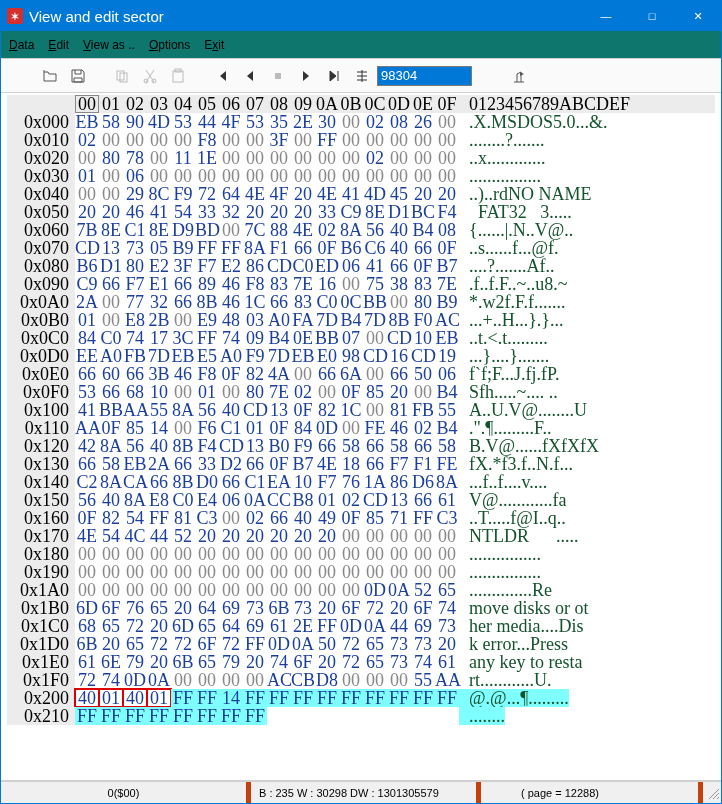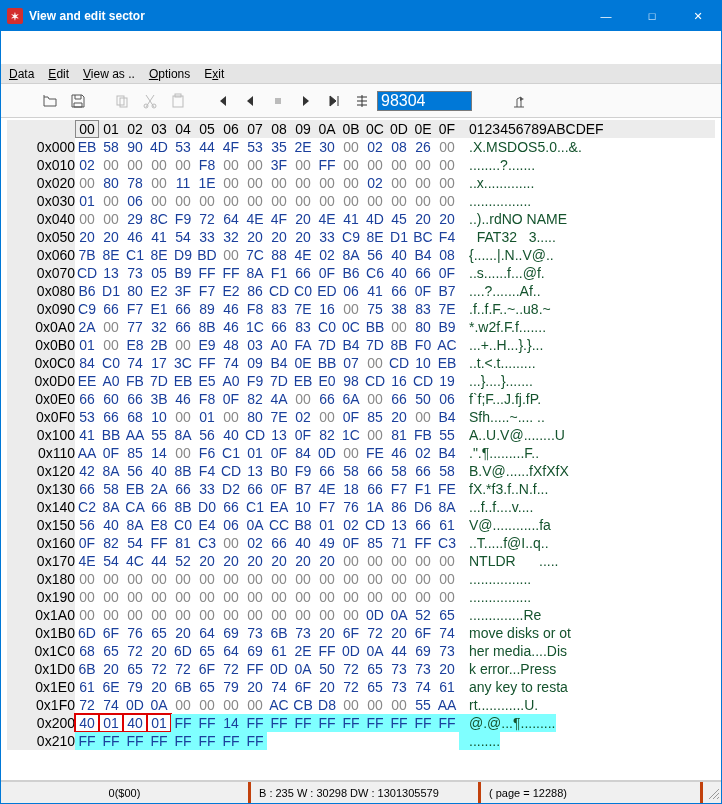--- a/index.html
+++ b/index.html
@@ -26,37 +26,36 @@
   }
   .titlebar .appicon {
     width: 16px; height: 16px;
     background: #d32f2f;
     display: inline-flex;
     align-items: center; justify-content: center;
     color: #fff; font-size: 10px; font-weight: bold;
     margin-right: 6px;
     border-radius: 2px;
   }
-  .titlebar .title { flex: 1; font-size: 12px; font-weight: bold; }
+  .titlebar .title { flex: 1; font-size: 15px; }
   .titlebar .wbtn {
     width: 46px; height: 30px;
     display: inline-flex; align-items:center; justify-content:center;
     color:#fff; font-size:11px;
   }
 
   
   .menubar {
     display:flex;
     gap: 14px;
     padding: 2px 8px;
     border-bottom: 1px solid #d0d0d0;
-    background: #e5e5e5;
-    height: 20px;
+    background: #0f766e;
+    height: 28px;
     align-items: center;
-    margin-top: 33px;
   }
   .menubar span { cursor: default; }
   .menubar span u { text-decoration: underline; }
 
   
   .toolbar {
     display:flex;
     align-items:center;
     height: 34px;
     padding: 2px 4px;
@@ -70,47 +69,48 @@
     display:inline-flex; align-items:center; justify-content:center;
     border: 1px solid transparent;
     color: #333;
   }
   .toolbar .tbtn.disabled { color: #bbb; }
   .toolbar .tbtn svg { width:16px; height:16px; }
   .toolbar input.sector {
     width: 95px; height: 20px;
     border: 1px solid #7a7a7a;
     padding: 0 3px;
-    font-size: 16px;
+    font-size: 13px;
     color: #fff;
     background: #0078d7;
   }
 
   
   .hexwrap {
     flex: 1;
     overflow: auto;
     position: relative;
     border-bottom: 1px solid #d0d0d0;
   }
   .hexgrid {
-    font-family: Liberation Sans, sans-serif;
-    font-size: 14px;
+    font-family: Liberation Serif, serif;
+    font-size: 18px;
     line-height: 18px;
     white-space: pre;
     padding: 2px 6px 6px 6px;
   }
   .hexhdr {
     color: #000;
     background: #ececec;
   }
   .offset {
     display:inline-block;
     width: 68px;
     text-align: right;
+    padding-right: 6px;
     color: #000;
     background: #ececec;
   }
   .offset.hdr { background:#ececec; }
   .hbyte {
     display:inline-block;
     width: 24px;
     text-align: center;
     color: #1a3f9c;
     font-weight: 500;
@@ -138,27 +138,27 @@
   .statusbar {
     display:flex;
     height: 22px;
     align-items:center;
     border-top: 1px solid #d0d0d0;
     font-size: 11px;
     background: #f0f0f0;
   }
   .statusbar .cell {
     padding: 0 8px;
-    border-right: 3px solid #c2410c;
+    border-right: 5px solid #c2410c;
     height: 100%;
     display:flex; align-items:center;
   }
   .statusbar .cell:first-child { width: 250px; justify-content:center;}
   .statusbar .cell.bwdw { width: 230px;}
-  .statusbar .cell.page { flex:1; }
+  .statusbar .cell.page { flex:1;margin-left:32px; }
   .statusbar .grip {
     width: 18px;
     display:flex; align-items:flex-end; justify-content:flex-end;
     padding: 2px;
   }
 </style>
 </head>
 <body>
 
 <div class="titlebar">

